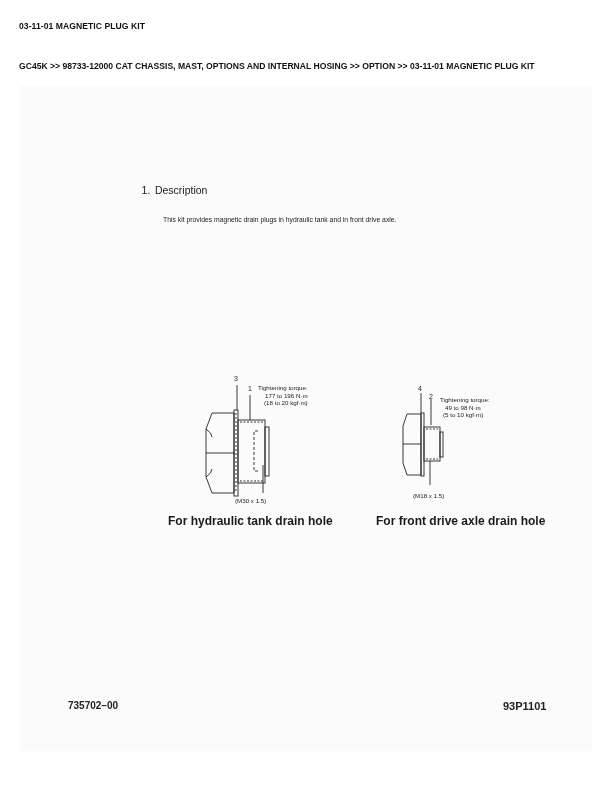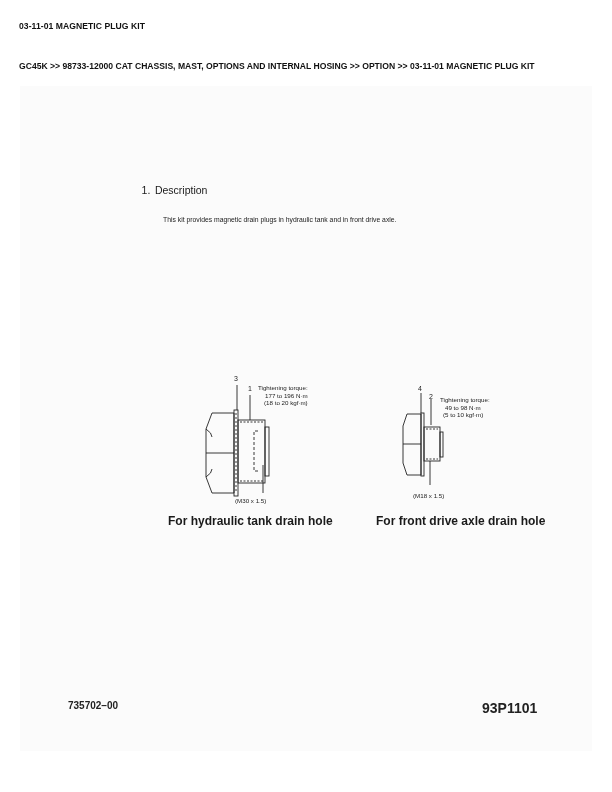--- a/index.html
+++ b/index.html
@@ -8,21 +8,21 @@
   .hdr-crumb { position:absolute; left:19px; top:61px; font-size:8.6px; font-weight:bold; white-space:nowrap; }
   .page { position:absolute; left:20px; top:86px; width:572px; height:665px; background:#fbfbfb; }
   .desc-head { position:absolute; left:140px; top:184px; font-size:10.5px; color:#1a1a1a;text-align:center; }
   .desc-head .num { display:inline-block; width:12px; }
   .desc-body { position:absolute; left:163px; top:216px; font-size:6.8px; color:#1a1a1a; }
   .fig { position:absolute; }
   .lbl { position:absolute; font-size:6.2px; color:#222; white-space:nowrap; line-height:7.6px; }
   .callout { position:absolute; font-size:7px; color:#222; }
   .caption { position:absolute; font-size:12px; font-weight:bold; color:#1a1a1a; white-space:nowrap; }
   .foot-left { position:absolute; left:68px; top:700px; font-size:10px; font-weight:bold; color:#222; }
-  .foot-right { position:absolute; left:482px; top:700px; font-size:14px; font-weight:bold; color:#222; }
+  .foot-right { position:absolute; left:503px; top:700px; font-size:11px; font-weight:bold; color:#222; }
 </style>
 </head>
 <body>
 
 <div class="hdr-title">03-11-01 MAGNETIC PLUG KIT</div>
 <div class="hdr-crumb">GC45K &gt;&gt; 98733-12000 CAT CHASSIS, MAST, OPTIONS AND INTERNAL HOSING &gt;&gt; OPTION &gt;&gt; 03-11-01 MAGNETIC PLUG KIT</div>
 
 <div class="page"></div>
 
 <div class="desc-head">

